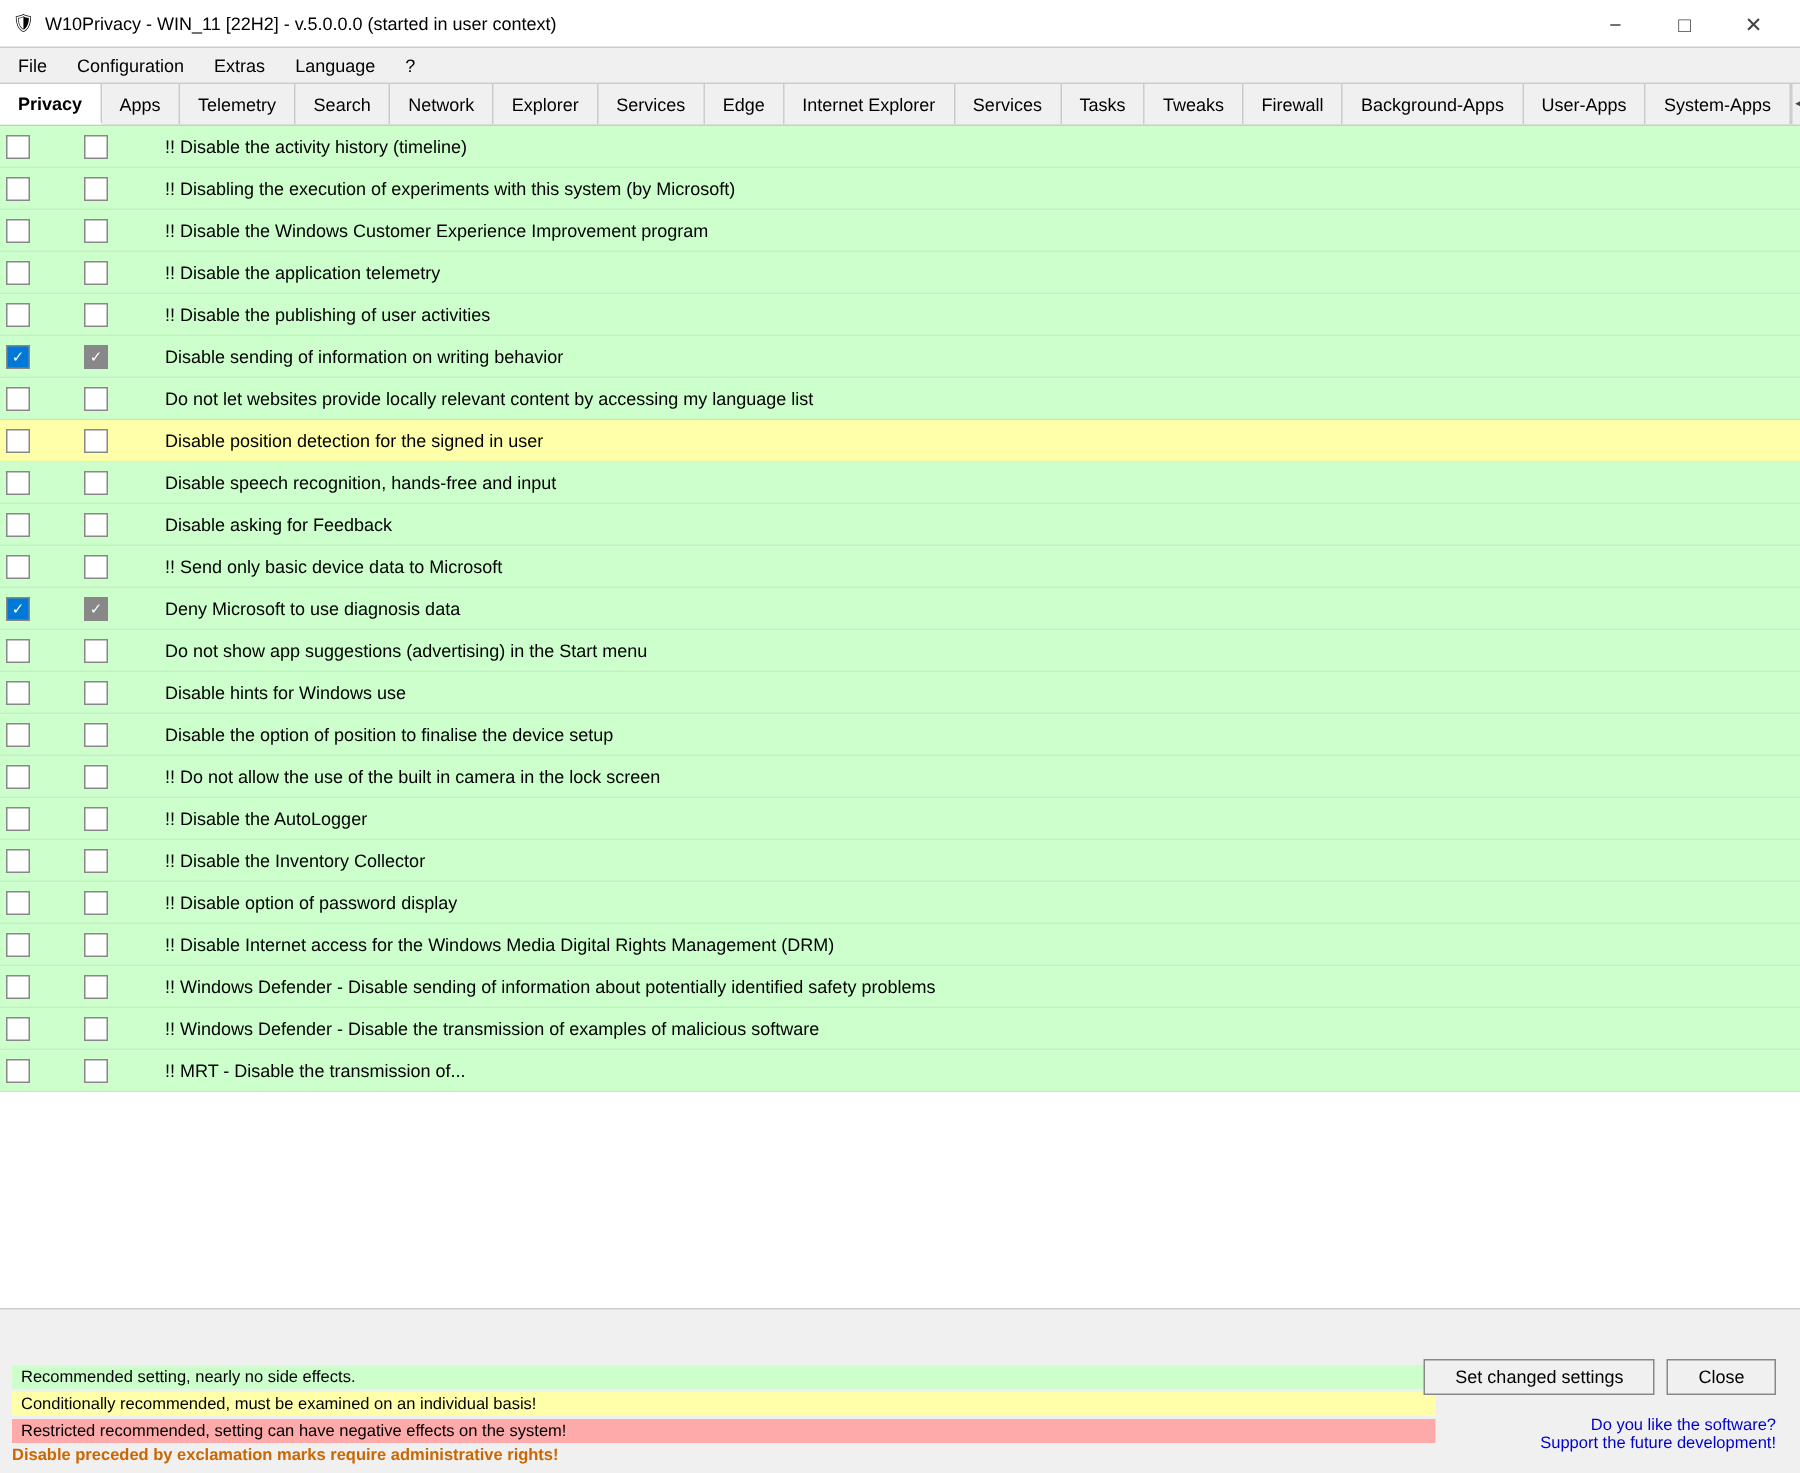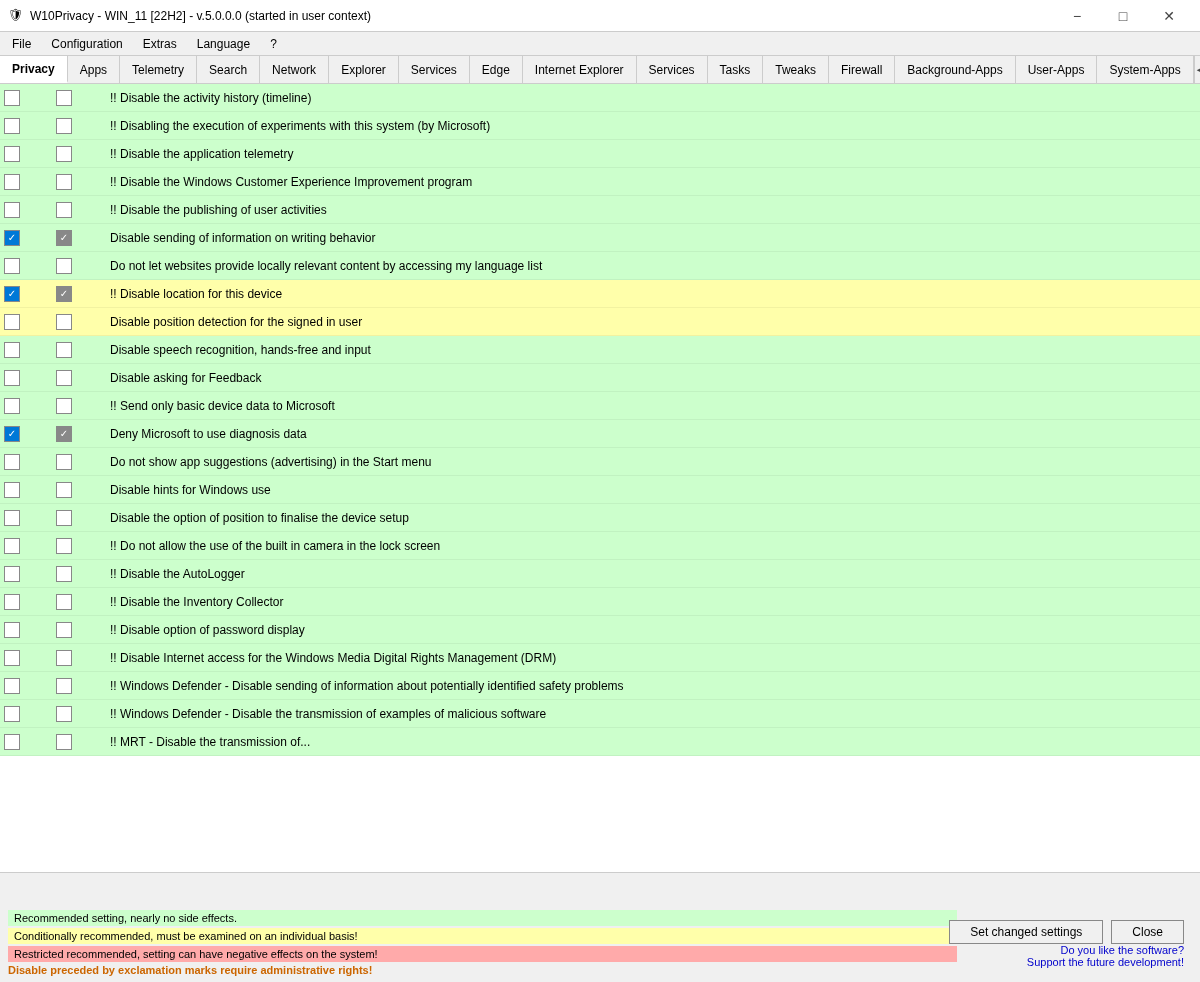--- a/index.html
+++ b/index.html
@@ -217,46 +217,41 @@
       <span class="item-label">!! Disable the activity history (timeline)</span>
     </div>
     <div class="list-item green">
       <div class="check-outer"></div>
       <div class="check-inner"></div>
       <span class="item-label">!! Disabling the execution of experiments with this system (by Microsoft)</span>
     </div>
     <div class="list-item green">
       <div class="check-outer"></div>
       <div class="check-inner"></div>
+      <span class="item-label">!! Disable the Windows Customer Experience Improvement program</span>
+    </div>
+    <div class="list-item green">
+      <div class="check-outer"></div>
+      <div class="check-inner"></div>
       <span class="item-label">!! Disable the application telemetry</span>
-    </div>
-    <div class="list-item green">
-      <div class="check-outer"></div>
-      <div class="check-inner"></div>
-      <span class="item-label">!! Disable the Windows Customer Experience Improvement program</span>
     </div>
     <div class="list-item green">
       <div class="check-outer"></div>
       <div class="check-inner"></div>
       <span class="item-label">!! Disable the publishing of user activities</span>
     </div>
     <div class="list-item green">
       <div class="check-outer checked"></div>
       <div class="check-inner checked"></div>
       <span class="item-label">Disable sending of information on writing behavior</span>
     </div>
     <div class="list-item green">
       <div class="check-outer"></div>
       <div class="check-inner"></div>
       <span class="item-label">Do not let websites provide locally relevant content by accessing my language list</span>
-    </div>
-    <div class="list-item yellow">
-      <div class="check-outer checked"></div>
-      <div class="check-inner checked"></div>
-      <span class="item-label">!! Disable location for this device</span>
     </div>
     <div class="list-item yellow">
       <div class="check-outer"></div>
       <div class="check-inner"></div>
       <span class="item-label">Disable position detection for the signed in user</span>
     </div>
     <div class="list-item green">
       <div class="check-outer"></div>
       <div class="check-inner"></div>
       <span class="item-label">Disable speech recognition, hands-free and input</span>
@@ -334,21 +329,21 @@
   </div>
 
 <div class="bottom-panel" style="position:relative;">
   <div class="bottom-layout">
     <div class="bottom-left">
       <div class="legend-green">Recommended setting, nearly no side effects.</div>
       <div class="legend-yellow">Conditionally recommended, must be examined on an individual basis!</div>
       <div class="legend-red">Restricted recommended, setting can have negative effects on the system!</div>
       <div class="legend-warning">Disable preceded by exclamation marks require administrative rights!</div>
     </div>
-    <div class="bottom-right" style="position:relative; display:flex; flex-direction:column; gap:0;">
+    <div class="bottom-right" style="position:relative; display:flex; flex-direction:column; gap:14px;">
       <div class="bottom-buttons">
         <button class="set-btn">Set changed settings</button>
         <button class="close-action-btn">Close</button>
       </div>
       <div class="donate-text">
         <div>Do you like the software?</div>
         <div>Support the future development!</div>
       </div>
     </div>
   </div>

